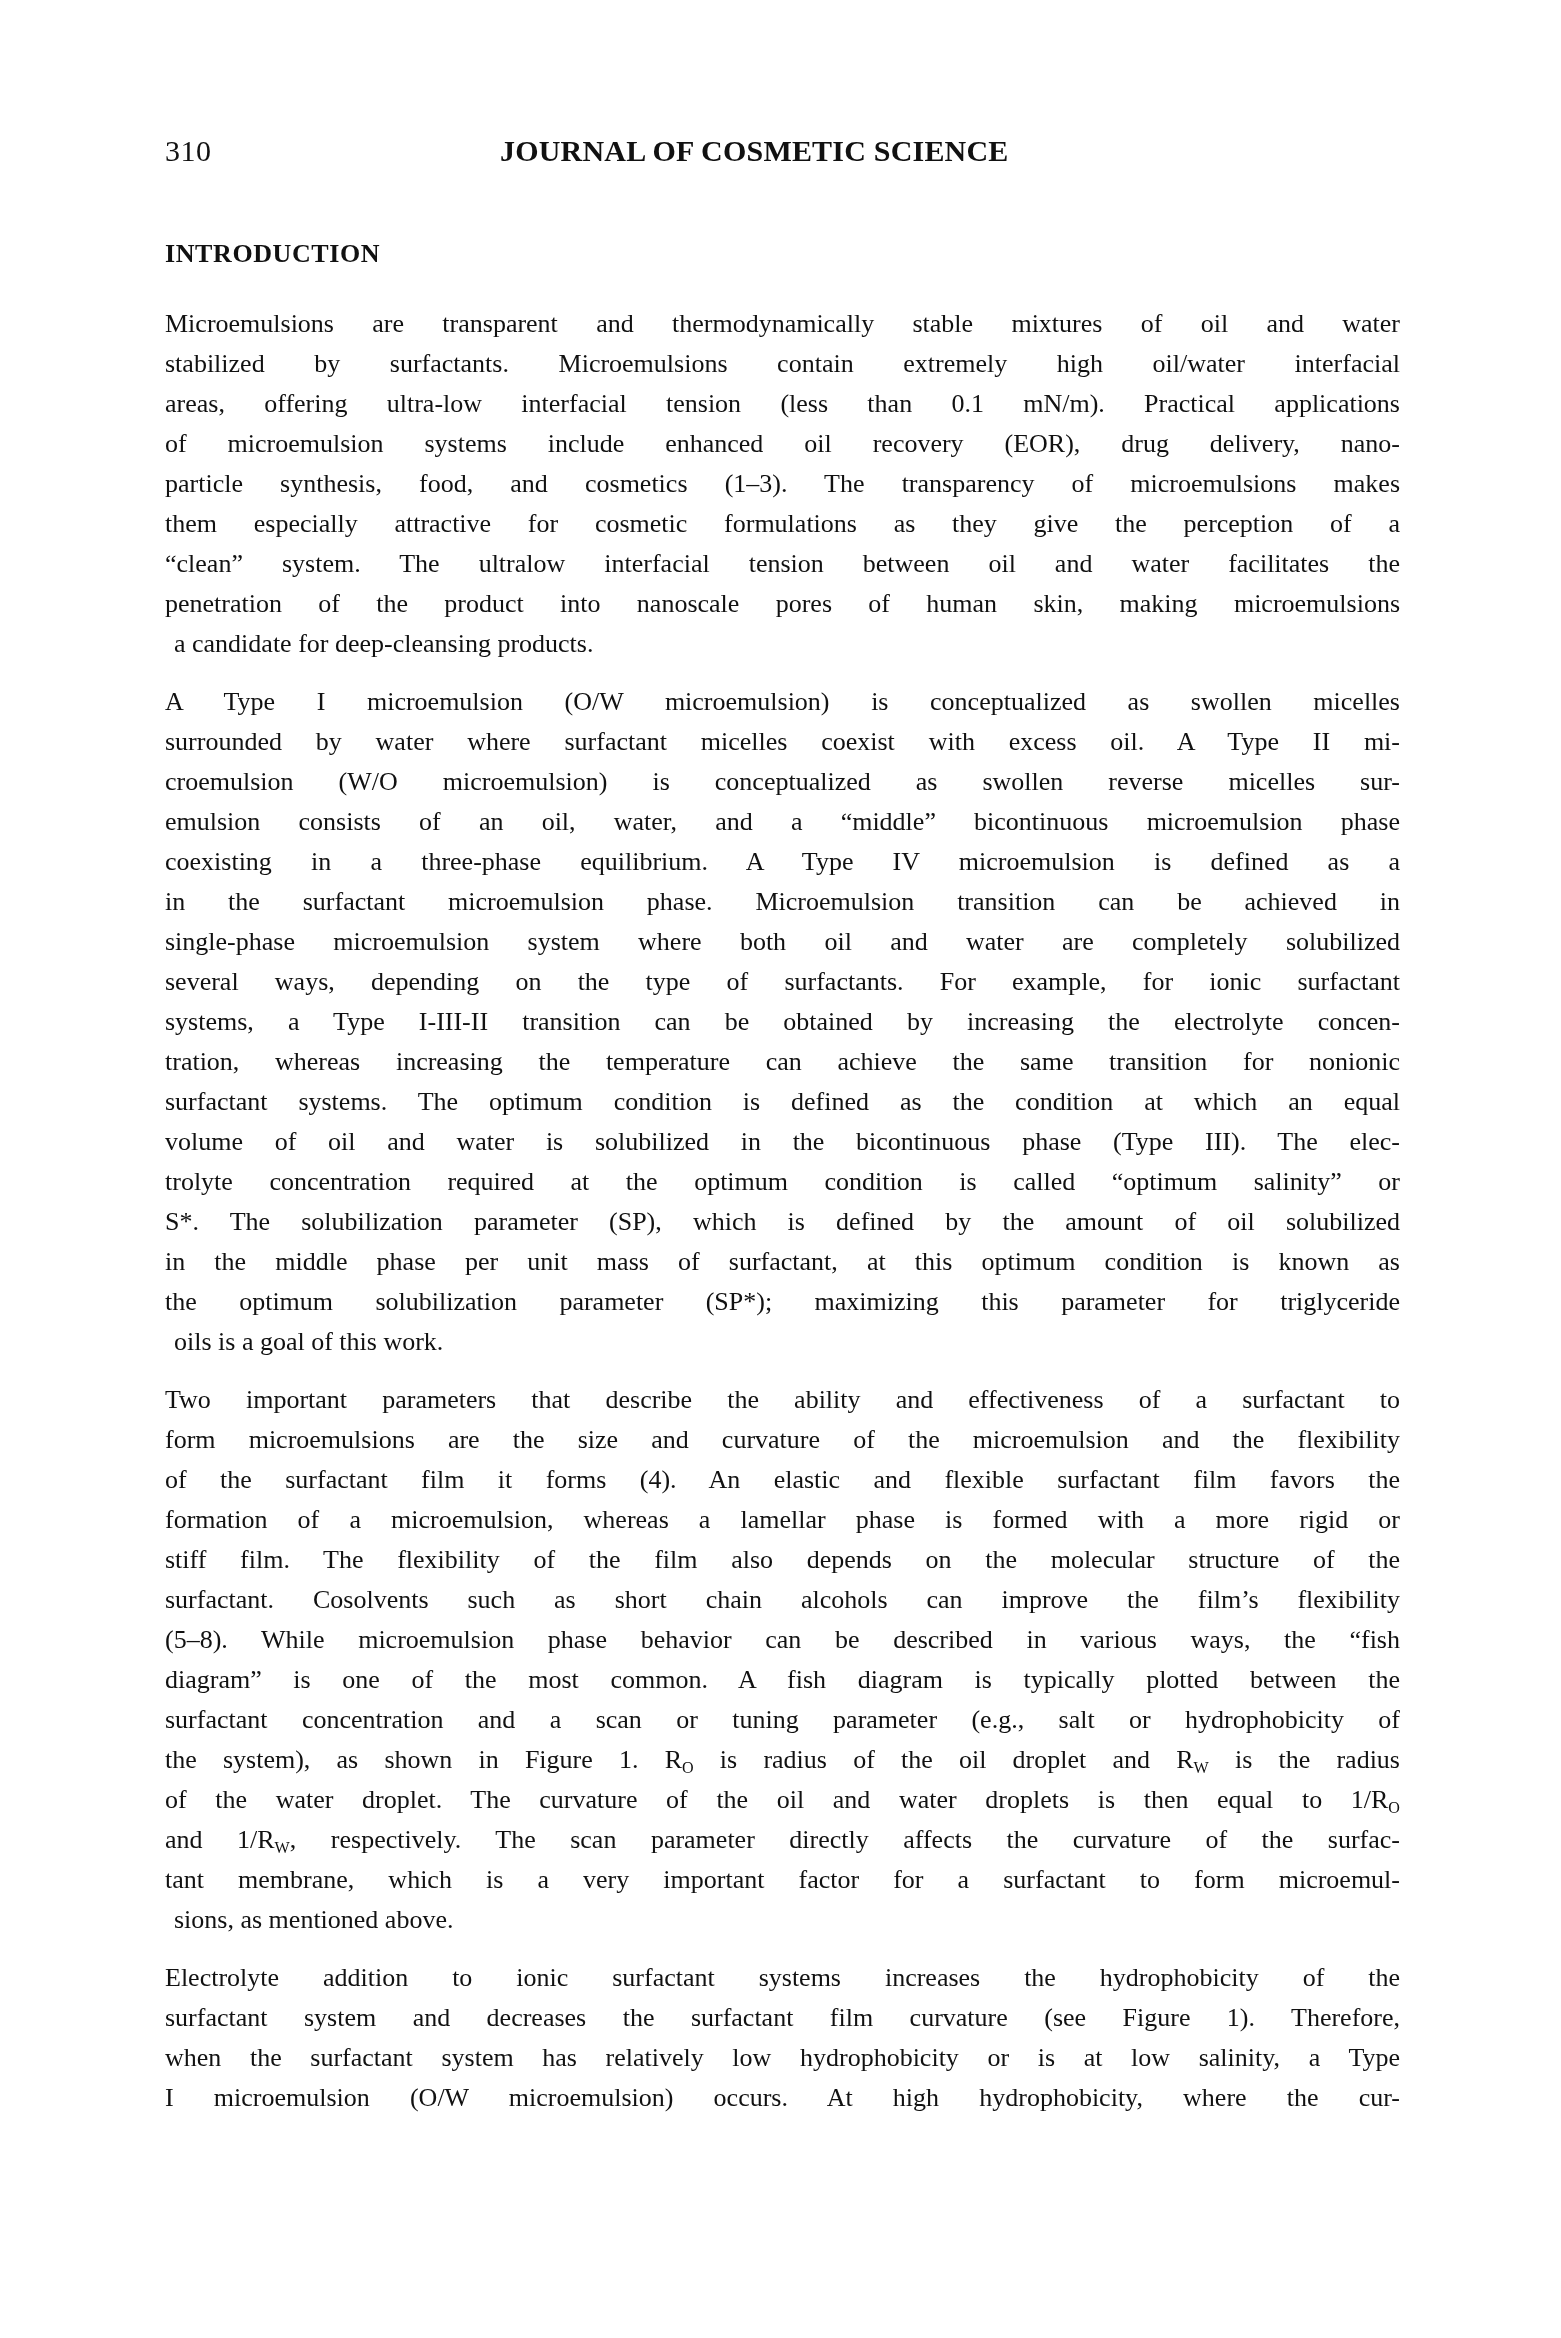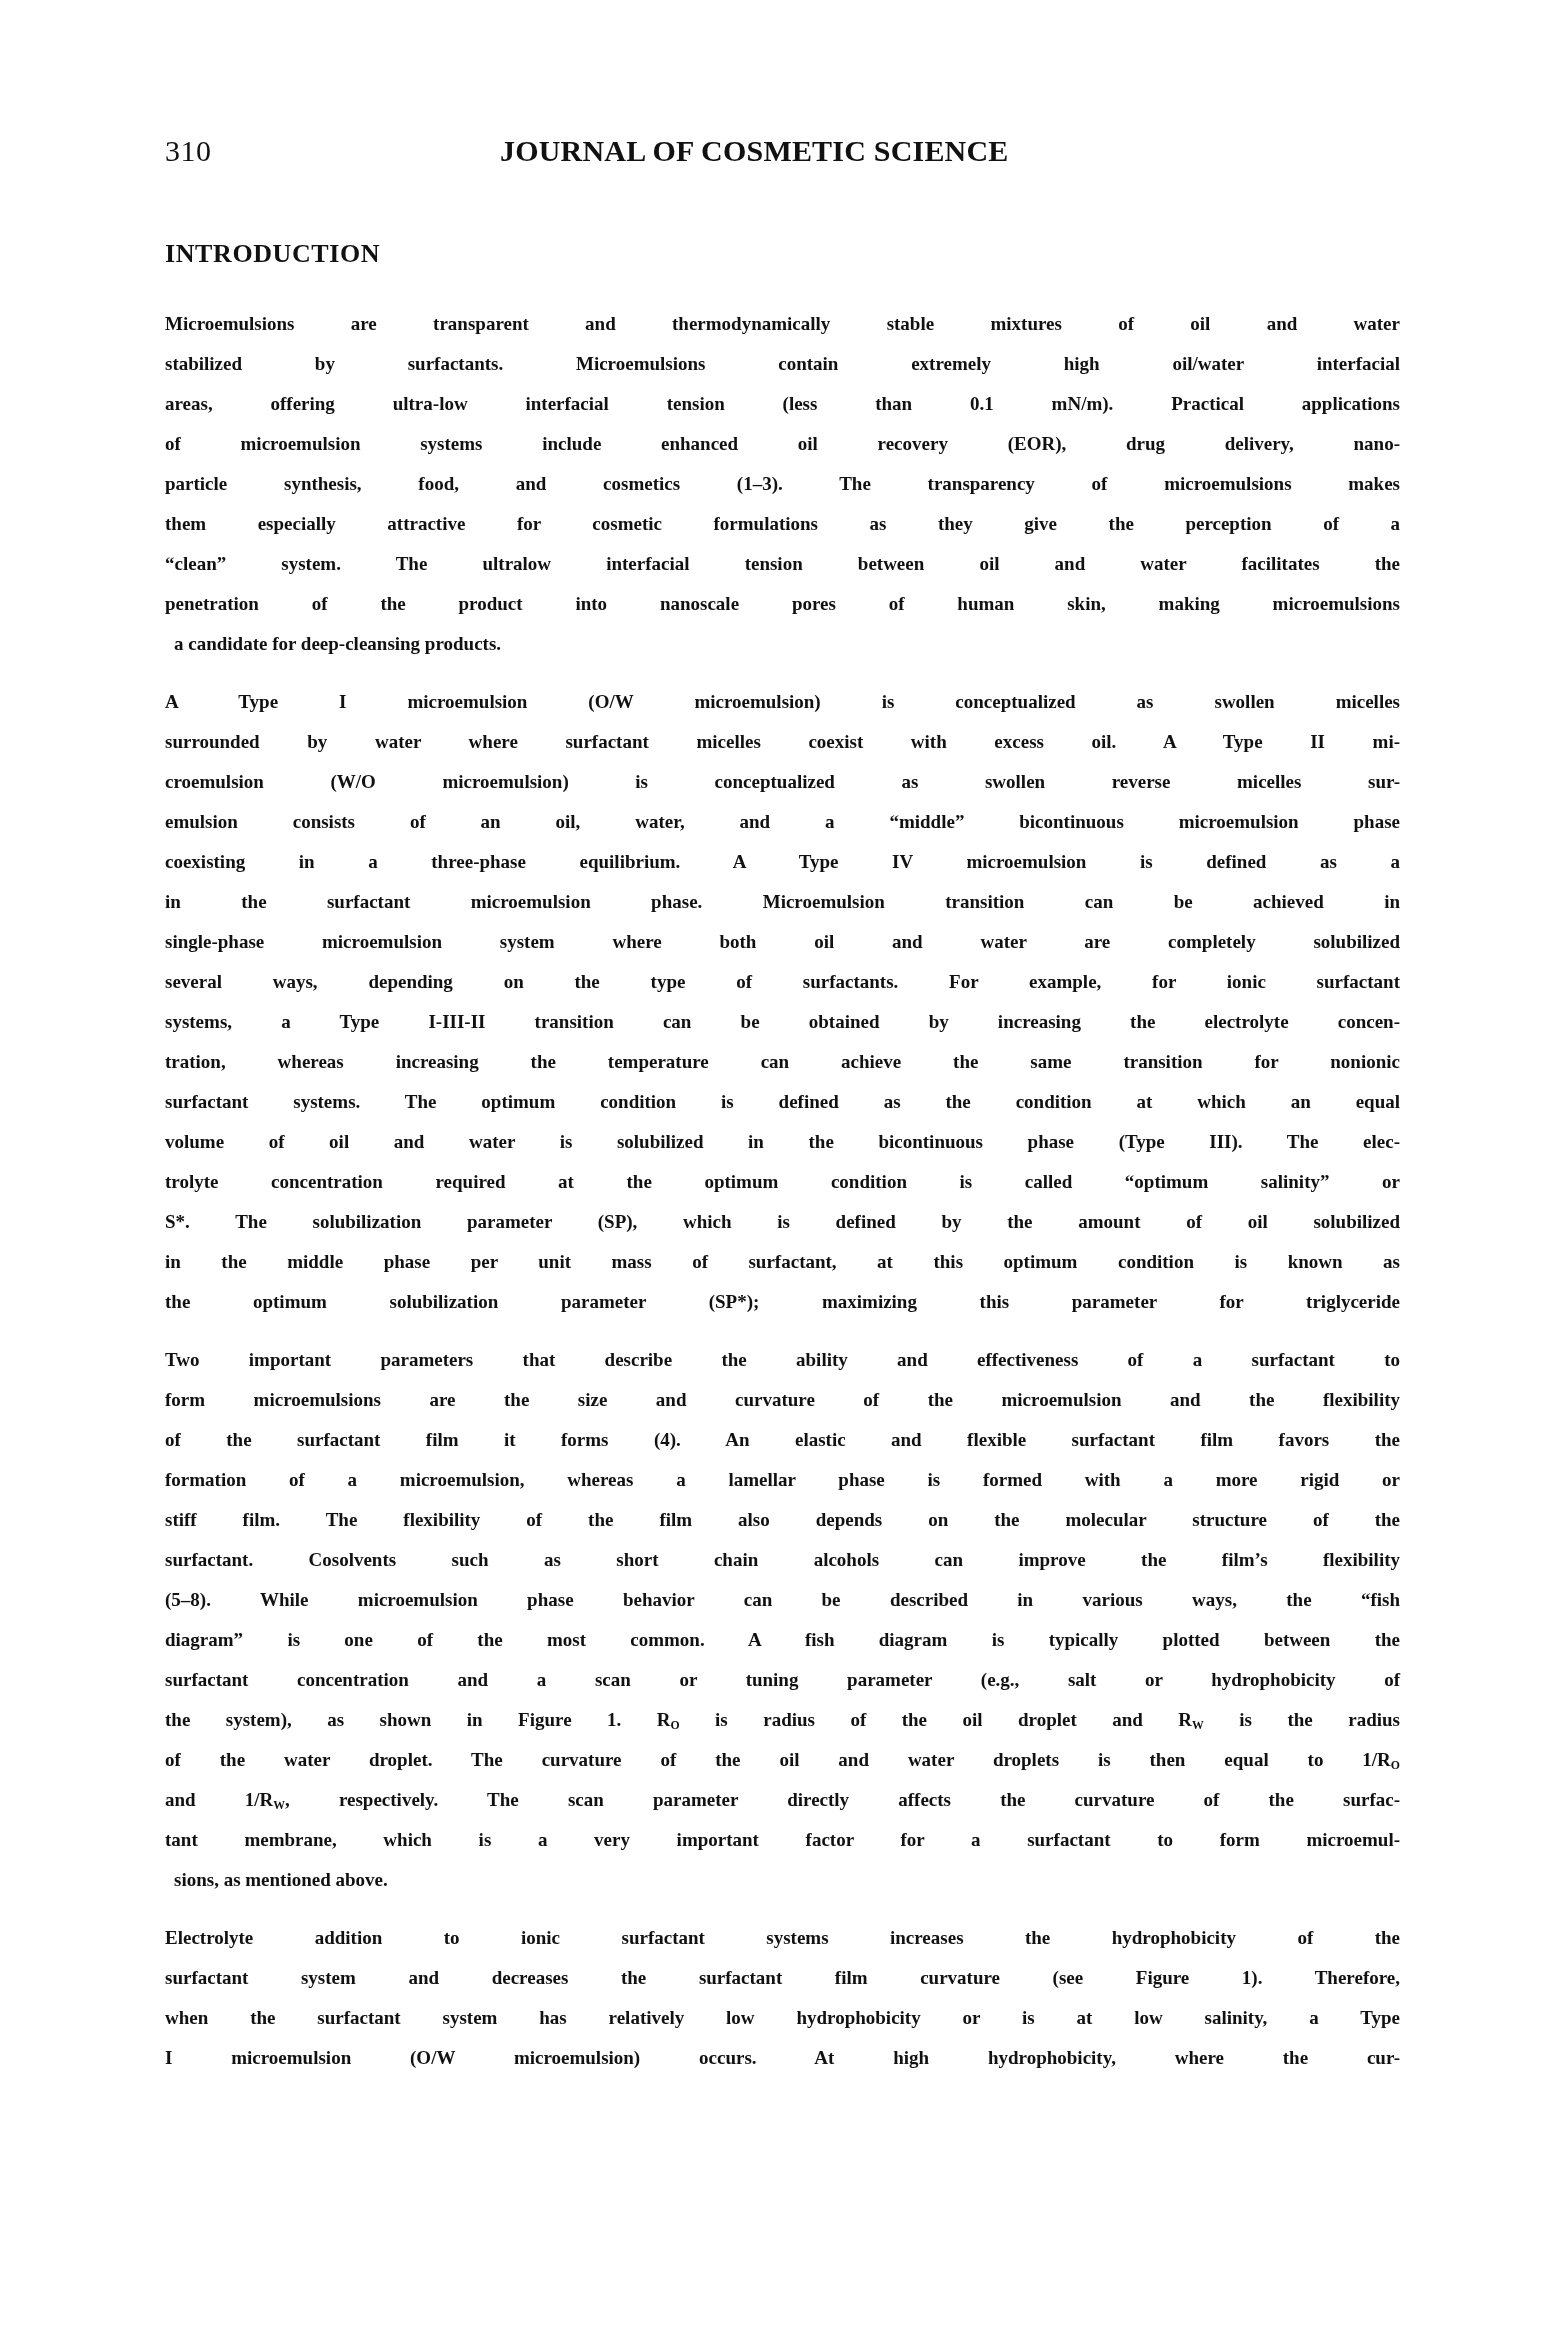--- a/index.html
+++ b/index.html
@@ -47,22 +47,21 @@
     top: 239px;
     font-size: 26px;
     font-weight: bold;
     letter-spacing: 0.6px;
   }
   .body-text {
     position: absolute;
     left: 165px;
     top: 304px;
     width: 1235px;
-    font-size: 19px;
-    font-weight: bold;
+    font-size: 26px;
   }
   .para {
     margin: 0 0 18px 0;
   }
   .line {
     display: block;
     height: 40px;
     line-height: 40px;
     text-align: justify;
     text-align-last: justify;
@@ -172,20 +171,23 @@
         </span>
         <span class="line">
           <span class="line-inner"><span>S*. The solubilization parameter (SP), which is defined by the amount of oil solubilized</span></span>
         </span>
         <span class="line">
           <span class="line-inner"><span>in the middle phase per unit mass of surfactant, at this optimum condition is known as</span></span>
         </span>
         <span class="line">
           <span class="line-inner"><span>the optimum solubilization parameter (SP*); maximizing this parameter for triglyceride</span></span>
         </span>
+        <span class="line last">
+          <span class="line-inner"><span>oils is a goal of this work.</span></span>
+        </span>
       </div>
       <div class="para">
         <span class="line">
           <span class="line-inner"><span>Two important parameters that describe the ability and effectiveness of a surfactant to</span></span>
         </span>
         <span class="line">
           <span class="line-inner"><span>form microemulsions are the size and curvature of the microemulsion and the flexibility</span></span>
         </span>
         <span class="line">
           <span class="line-inner"><span>of the surfactant film it forms (4). An elastic and flexible surfactant film favors the</span></span>

